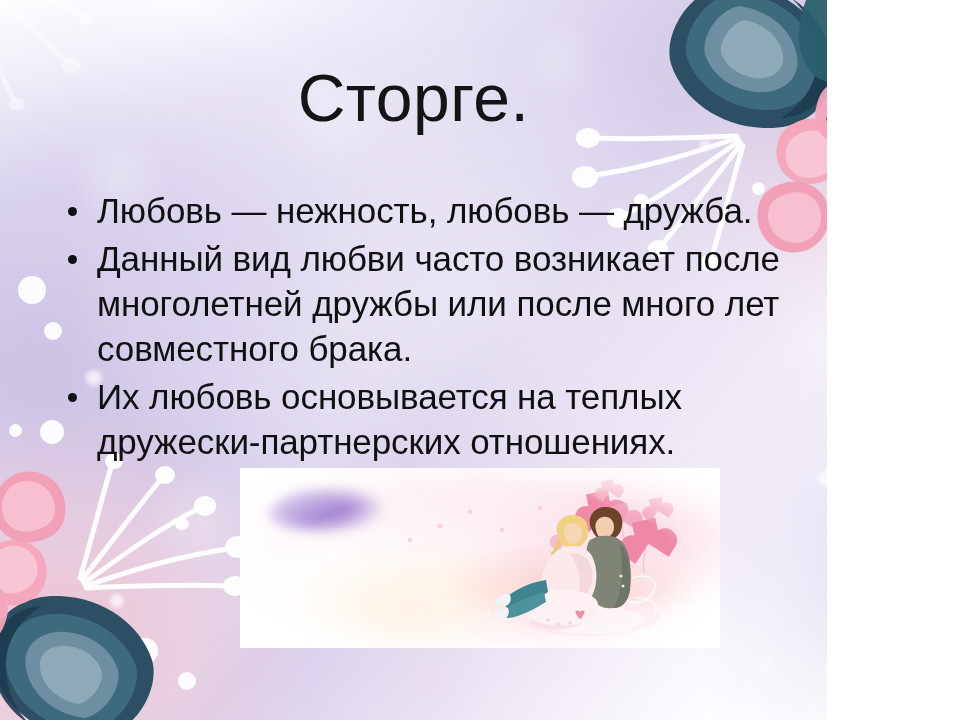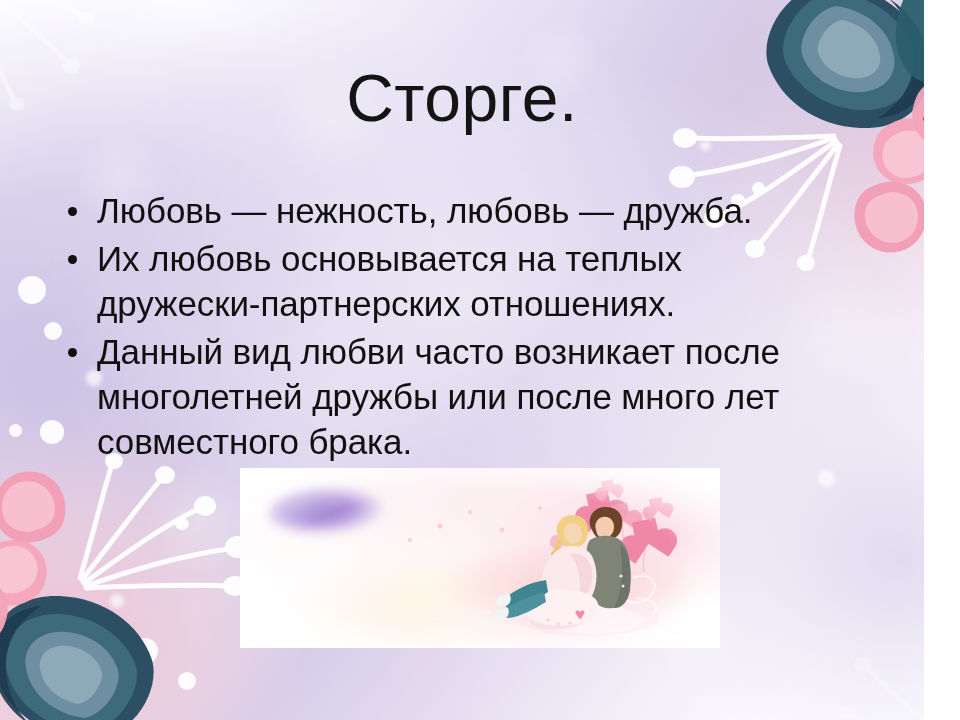--- a/index.html
+++ b/index.html
@@ -7,21 +7,21 @@
     margin: 0;
     padding: 0;
     background: #ffffff;
   }
   body {
     font-family: "DejaVu Sans", sans-serif;
   }
 
   #slide {
     position: relative;
-    width: 924px;
+    width: 827px;
     height: 720px;
     overflow: hidden;
     background: #ffffff;
   }
 
   
   .bg-layer {
     position: absolute;
     inset: 0;
     pointer-events: none;
@@ -399,25 +399,25 @@
 
   <div id="title">Сторге.</div>
 
   <ul id="body-list">
     <li>
       <span class="bullet-dot"></span>
       <span class="bullet-text">Любовь — нежность, любовь — дружба.</span>
     </li>
     <li>
       <span class="bullet-dot"></span>
-      <span class="bullet-text">Их любовь основывается на теплых дружески-партнерских отношениях.</span>
+      <span class="bullet-text">Данный вид любви часто возникает после многолетней дружбы или после много лет совместного брака.</span>
     </li>
     <li>
       <span class="bullet-dot"></span>
-      <span class="bullet-text">Данный вид любви часто возникает после многолетней дружбы или после много лет совместного брака.</span>
+      <span class="bullet-text">Их любовь основывается на теплых дружески-партнерских отношениях.</span>
     </li>
   </ul>
 
   <div id="illustration">
     <div class="ill-layer ill-sky"></div>
     <div class="ill-layer ill-glowband"></div>
     <div class="ill-layer ill-pinkfield"></div>
     <div class="ill-purplecloud"></div>
 
     <svg class="ill-layer" viewBox="0 0 480 180">

